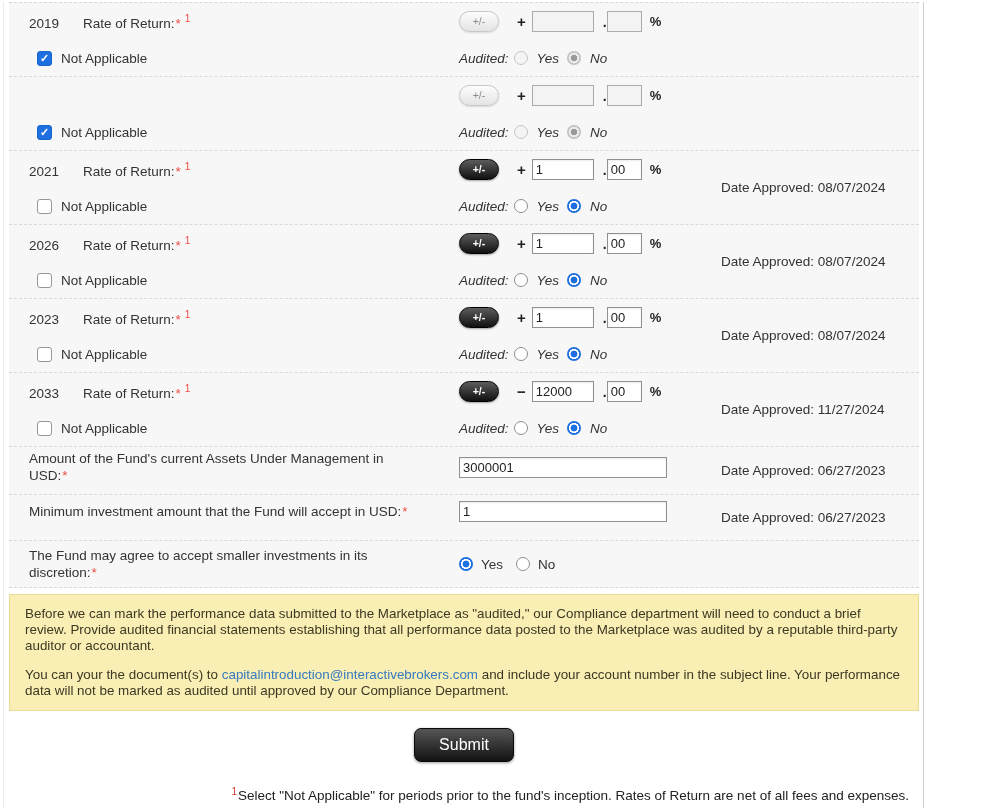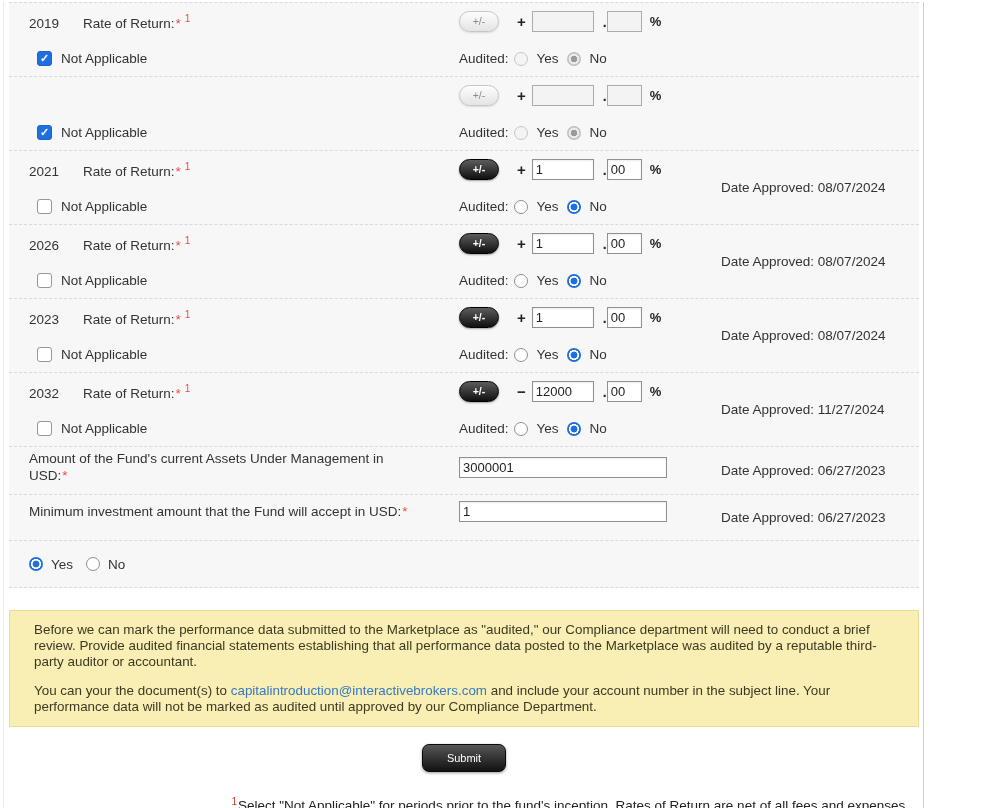--- a/index.html
+++ b/index.html
@@ -25,21 +25,21 @@
     border-bottom: 1px dashed #d9d9d9;
   }
   .yrow:first-child { border-top: 1px dashed #d9d9d9; margin-top: 2px; }
   .ylabel { grid-column: 1; grid-row: 1; white-space: nowrap; }
   .ylabel .ror { margin-left: 24px; }
   .req { color: #ee4b42; margin-left: 1px; }
   .fref { color: #ee4b42; font-size: 10px; margin-left: 4px; vertical-align: 6px; }
   .rate-entry { grid-column: 2; grid-row: 1; display: flex; align-items: center; }
   .na-line { grid-column: 1; grid-row: 2; display: flex; align-items: flex-start; padding-left: 8px; }
   .na-line .na-label { margin-left: 9px; }
-  .audited-line { grid-column: 2; grid-row: 2; display: flex; align-items: flex-end; }
+  .audited-line { grid-column: 2; grid-row: 2; display: flex; align-items: flex-start; font-style: italic; }
   .date-cell { grid-column: 3; grid-row: 1 / 3; align-self: center; white-space: nowrap; }
 
   
   .cb {
     width: 15px; height: 15px; border-radius: 3px; flex: 0 0 auto;
     background: #fff; border: 1px solid #979797; position: relative; cursor: pointer;
   }
   .cb.checked { background: #1e6fe0; border-color: #1b64c9; }
   .cb.checked::after {
     content: "✓"; position: absolute; left: 0; top: 0; width: 13px; height: 13px;
@@ -93,31 +93,31 @@
   .frow.h48 { height: 48px; } .frow.h46 { height: 46px; } .frow.h47 { height: 47px; }
   .flabel { line-height: 17px; padding-right: 14px; }
   .flabel.narrow { max-width: 372px; }
   .field-input { width: 208px; }
   .disc-opts { display: flex; align-items: center; }
   .disc-opts .opt-label { margin-left: 8px; }
   .disc-opts .r2 { margin-left: 13px; }
 
   
   .notice {
-    margin-top: 22px; background: #f9efb5; border: 1px solid #e9da96;
-    padding: 11px 24px; color: #3d3823; line-height: 16px; font-size: 13.4px;
+    margin-top: 6px; background: #f9efb5; border: 1px solid #e9da96;
+    padding: 11px 15px; color: #3d3823; line-height: 16px; font-size: 13.4px;
   }
   .notice p + p { margin-top: 13px; }
   .notice a { color: #3579c0; text-decoration: none; cursor: pointer; }
 
   
   .submit-row { text-align: center; padding-top: 17px; }
   .submit-btn {
     background: linear-gradient(#565656, #121212); color: #fff; border: 1px solid #0a0a0a;
-    border-radius: 7px; padding: 7px 24px; font-size: 11px; cursor: pointer;
+    border-radius: 7px; padding: 7px 24px; font-size: 16px; cursor: pointer;
     font-family: "Liberation Sans", sans-serif; box-shadow: 0 1px 3px rgba(0,0,0,0.4);
   }
   .footnote { text-align: right; padding: 24px 10px 2px 0; color: #222; }
   .footnote .fn-ref { color: #d43c31; font-size: 10px; vertical-align: 5px; margin-right: 1px; }
 </style>
 </head>
 <body>
 
 <div class="card">
   <div class="inner">
@@ -259,21 +259,21 @@
       <span class="opt-label">No</span>
     </div>
     <div class="date-cell">
       <span>Date Approved:</span>
       <span>08/07/2024</span>
     </div>
   </div>
 
   <div class="yrow">
     <div class="ylabel">
-      <span>2032</span><span class="ror">Rate of Return:</span><span class="req">*</span><span class="fref">1</span>
+      <span>2033</span><span class="ror">Rate of Return:</span><span class="req">*</span><span class="fref">1</span>
     </div>
     <div class="rate-entry">
       <button class="pm pm-on" type="button">+/-</button>
       <span class="sign">−</span>
       <input type="text" class="rate-whole" value="12000" style="">
       <span class="dot">.</span>
       <input type="text" class="rate-dec" value="00" style="">
       <span class="pct">%</span>
     </div>
     <div class="na-line">
@@ -314,20 +314,23 @@
       <div>
         <input type="text" class="field-input" value="1" style="">
       </div>
       <div class="date-cell">
         <span>Date Approved:</span>
         <span>06/27/2023</span>
       </div>
     </div>
 
     <div class="frow h47">
+      <div class="flabel narrow">
+        <span>The Fund may agree to accept smaller investments in its discretion:</span><span class="req">*</span>
+      </div>
       <div class="disc-opts">
         <span class="radio r-on"></span>
         <span class="opt-label">Yes</span>
         <span class="radio r-off r2"></span>
         <span class="opt-label">No</span>
       </div>
       <div></div>
     </div>
 
     <div class="notice">

